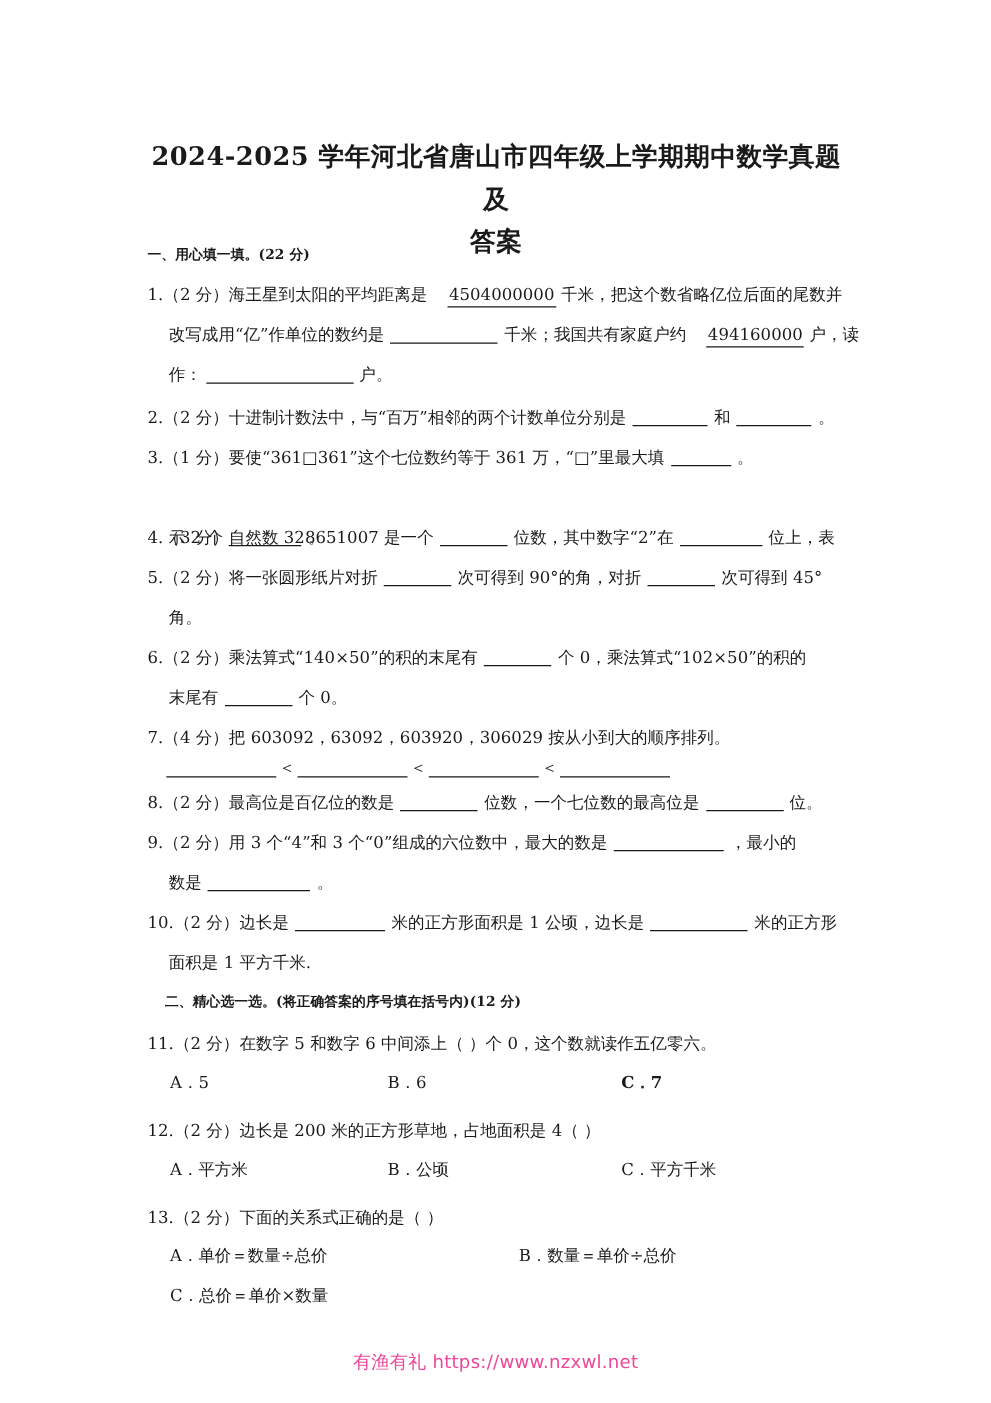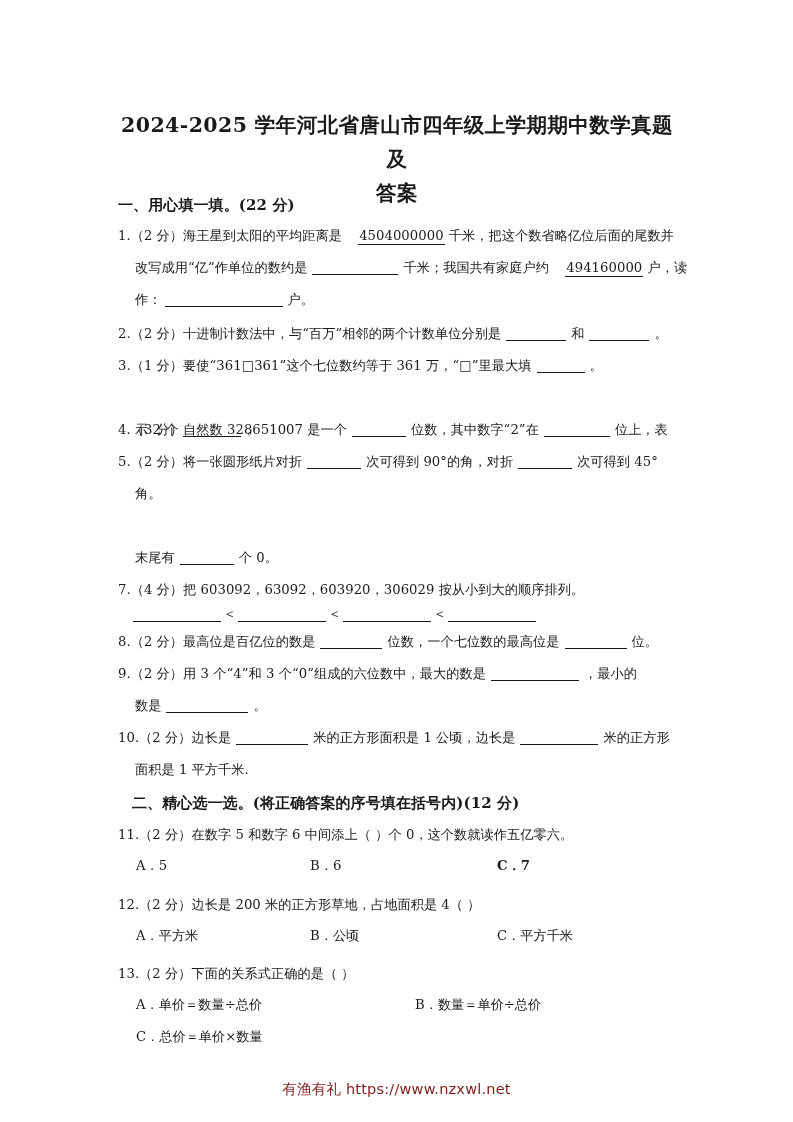--- a/index.html
+++ b/index.html
@@ -30,21 +30,21 @@
     width: 570px;
     text-align: center;
     font-size: 20.5px;
     font-weight: bold;
     line-height: 34px;
     letter-spacing: 0.4px;
     font-family: "DejaVu Serif", "Liberation Serif", serif;
   }
   .sec-head {
     position: absolute;
-    font-size: 15px;
+    font-size: 11px;
     font-weight: bold;
     white-space: nowrap;
     letter-spacing: 0.1px;
   }
   .qline {
     position: absolute;
     font-size: 13.2px;
     white-space: nowrap;
     letter-spacing: 0.05px;
   }
@@ -87,21 +87,21 @@
   }
 
   
   .watermark {
     position: absolute;
     left: 0;
     top: 1068px;
     width: 793px;
     text-align: center;
     font-size: 14.5px;
-    color: #7f1d1d;
+    color: #ec4899;
     font-family: "DejaVu Sans", "Liberation Sans", sans-serif;
     letter-spacing: 0.2px;
   }
 </style>
 </head>
 <body>
 
 <div class="page">
 
   <div class="doc-title">
@@ -134,20 +134,23 @@
   </div>
   <div class="qline" style="left:135px; top:409px;">
     <span>示 2 个</span><span class="blank" style="width:58px; margin:0 5px;"></span><span>。</span>
   </div>
 
   <div class="qline" style="left:118px; top:441px;">
     <span>5.（2 分）将一张圆形纸片对折</span><span class="blank" style="width:54px; margin:0 5px;"></span><span>次可得到 90°的角，对折</span><span class="blank" style="width:54px; margin:0 5px;"></span><span>次可得到 45°</span>
   </div>
   <div class="qline" style="left:135px; top:473px;">角。</div>
 
+  <div class="qline" style="left:118px; top:505px;">
+    <span>6.（2 分）乘法算式“140×50”的积的末尾有</span><span class="blank" style="width:54px; margin:0 5px;"></span><span>个 0，乘法算式“102×50”的积的</span>
+  </div>
   <div class="qline" style="left:135px; top:537px;">
     <span>末尾有</span><span class="blank" style="width:54px; margin:0 5px;"></span><span>个 0。</span>
   </div>
 
   <div class="qline" style="left:118px; top:569px;">7.（4 分）把 603092，63092，603920，306029 按从小到大的顺序排列。</div>
   <div class="order-row" style="left:133px; top:593px;">
     <span class="blank" style="width:88px;"></span><span class="lt">＜</span><span class="blank" style="width:88px;"></span><span class="lt">＜</span><span class="blank" style="width:88px;"></span><span class="lt">＜</span><span class="blank" style="width:88px;"></span>
   </div>
 
   <div class="qline" style="left:118px; top:621px;">

